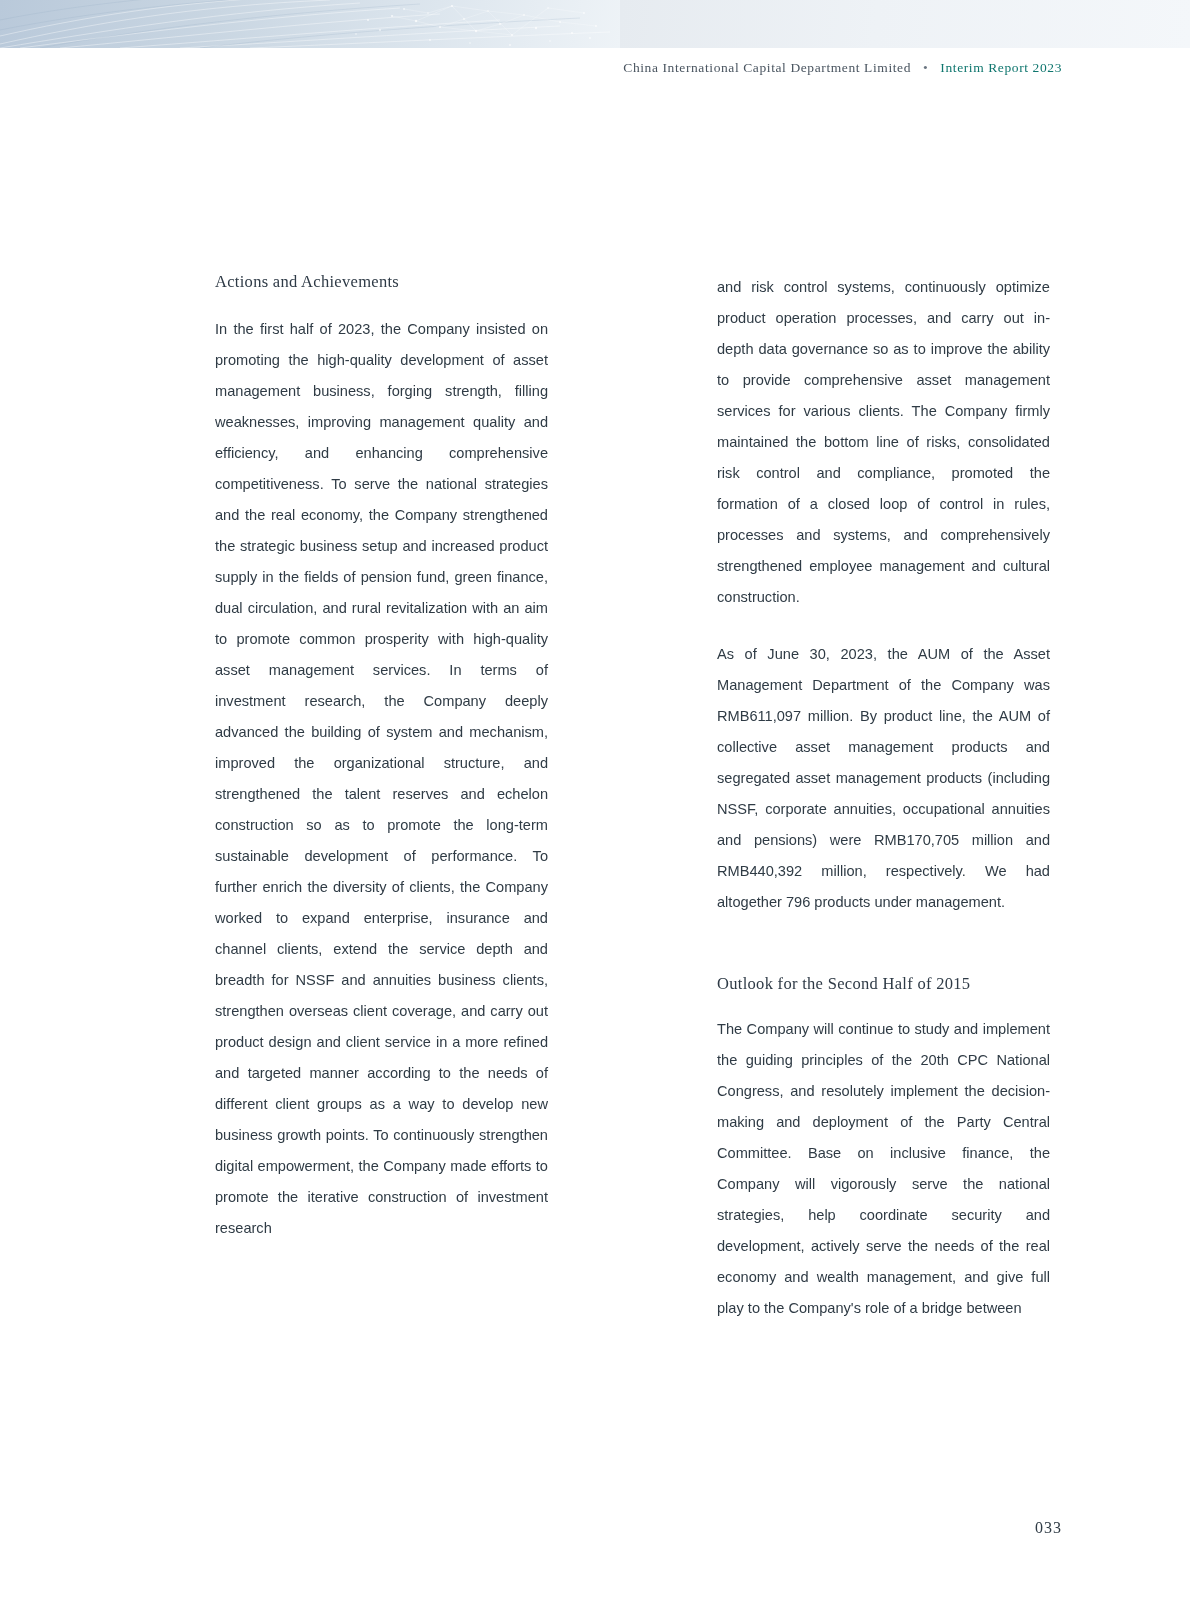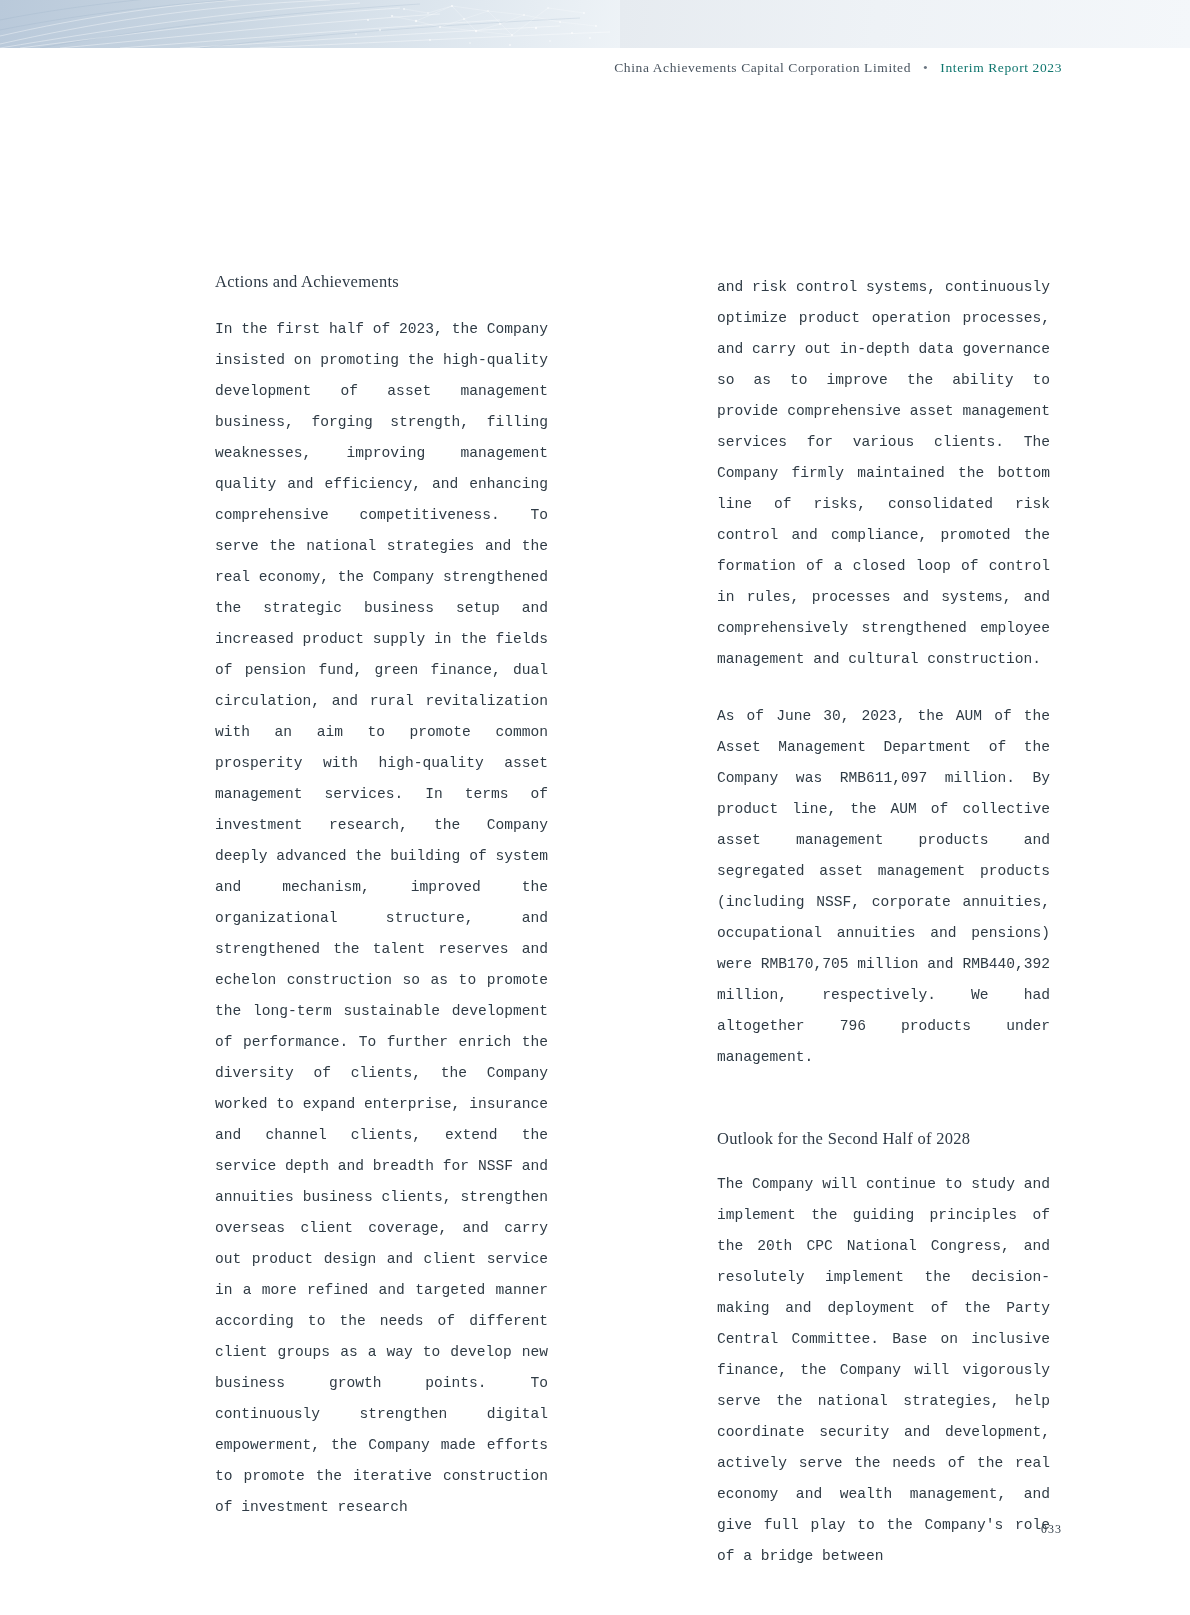--- a/index.html
+++ b/index.html
@@ -85,41 +85,41 @@
     color: #2e3a46;
     margin: 0 0 22px 0;
     letter-spacing: 0.3px;
   }
   .col.right h2.section-title {
     margin-top: 56px;
     margin-bottom: 20px;
   }
 
   p.body {
-    font-family: Liberation Mono, monospace;
+    font-family: Liberation Sans, sans-serif;
     font-size: 14.6px;
     line-height: 31px;
     color: #2f3b45;
     margin: 0 0 26px 0;
     text-align: justify;
     text-justify: inter-word;
     -webkit-hyphens: none;
     hyphens: none;
   }
   p.body:last-child {
     margin-bottom: 0;
   }
 
   
   .folio {
     position: absolute;
     right: 128px;
     bottom: 78px;
     font-family: "Liberation Serif", serif;
-    font-size: 12px;
+    font-size: 16px;
     letter-spacing: 1px;
     color: #2f3b45;
   }
 </style>
 </head>
 <body>
 
 <div class="banner">
   <div class="banner-left"></div>
   <div class="banner-right"></div>
@@ -171,34 +171,34 @@
     <g stroke="#ffffff" stroke-opacity="0.45" fill="none" stroke-width="0.5">
       <path d="M392,16 L416,21 L440,27 L464,19 L488,11 L512,35"></path>
       <path d="M404,9 L428,13 L452,6 L476,31 L500,24 L524,15"></path>
       <path d="M440,27 L476,31 L512,35 L548,8 L584,13"></path>
       <path d="M416,21 L452,6 L488,11 L524,15 L560,22 L596,26"></path>
     </g>
   </svg>
 </div>
 
 <div class="page-header">
-  <span>China Achievements Capital Corporation Limited</span>
+  <span>China International Capital Department Limited</span>
   <span class="sep">•</span>
   <span class="rep">Interim Report 2023</span>
 </div>
 
 <div class="content">
 
   <div class="col left">
     <h2 class="section-title">Actions and Achievements</h2>
     <p class="body">In the first half of 2023, the Company insisted on promoting the high-quality development of asset management business, forging strength, filling weaknesses, improving management quality and efficiency, and enhancing comprehensive competitiveness. To serve the national strategies and the real economy, the Company strengthened the strategic business setup and increased product supply in the fields of pension fund, green finance, dual circulation, and rural revitalization with an aim to promote common prosperity with high-quality asset management services. In terms of investment research, the Company deeply advanced the building of system and mechanism, improved the organizational structure, and strengthened the talent reserves and echelon construction so as to promote the long-term sustainable development of performance. To further enrich the diversity of clients, the Company worked to expand enterprise, insurance and channel clients, extend the service depth and breadth for NSSF and annuities business clients, strengthen overseas client coverage, and carry out product design and client service in a more refined and targeted manner according to the needs of different client groups as a way to develop new business growth points. To continuously strengthen digital empowerment, the Company made efforts to promote the iterative construction of investment research</p>
   </div>
 
   <div class="col right">
     <p class="body">and risk control systems, continuously optimize product operation processes, and carry out in-depth data governance so as to improve the ability to provide comprehensive asset management services for various clients. The Company firmly maintained the bottom line of risks, consolidated risk control and compliance, promoted the formation of a closed loop of control in rules, processes and systems, and comprehensively strengthened employee management and cultural construction.</p>
     <p class="body">As of June 30, 2023, the AUM of the Asset Management Department of the Company was RMB611,097 million. By product line, the AUM of collective asset management products and segregated asset management products (including NSSF, corporate annuities, occupational annuities and pensions) were RMB170,705 million and RMB440,392 million, respectively. We had altogether 796 products under management.</p>
-    <h2 class="section-title">Outlook for the Second Half of 2028</h2>
+    <h2 class="section-title">Outlook for the Second Half of 2015</h2>
     <p class="body">The Company will continue to study and implement the guiding principles of the 20th CPC National Congress, and resolutely implement the decision-making and deployment of the Party Central Committee. Base on inclusive finance, the Company will vigorously serve the national strategies, help coordinate security and development, actively serve the needs of the real economy and wealth management, and give full play to the Company's role of a bridge between</p>
   </div>
 
 </div>
 
 <div class="folio">033</div>
 
 </body></html>

